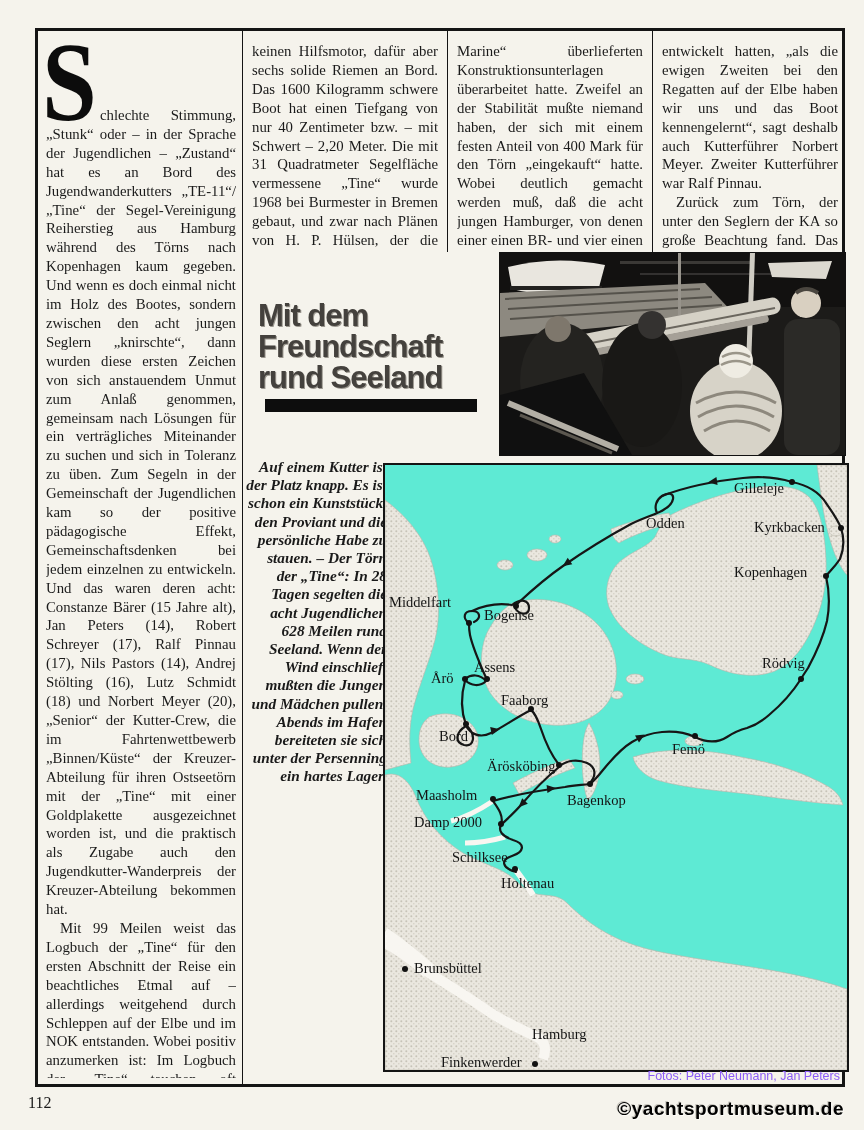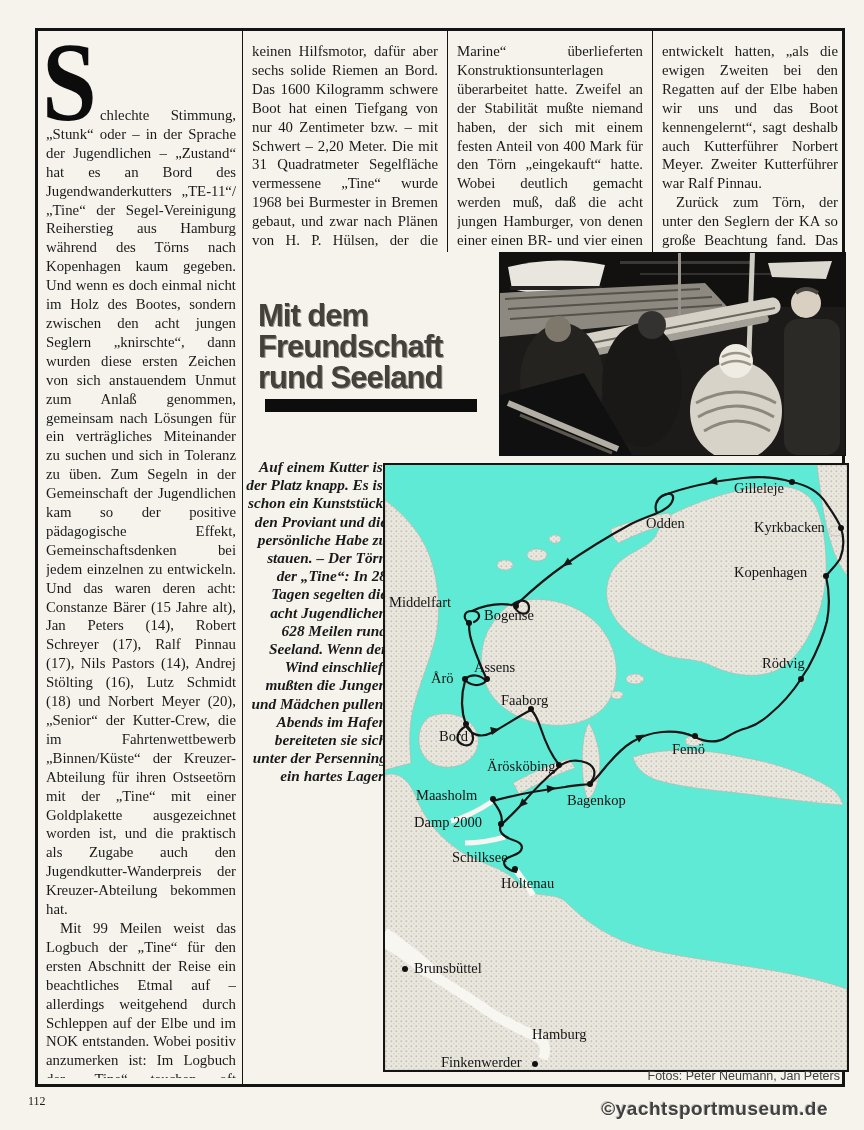--- a/index.html
+++ b/index.html
@@ -23,23 +23,23 @@
   .photo{position:absolute;left:500px;top:253px;width:345px;height:202px;background:#1e1d1b;outline:1px solid #111;}
   .title-block{position:absolute;left:258px;top:300px;width:226px;text-align:left;}
   .title-line{font-family:"Liberation Sans",sans-serif;font-weight:bold;font-size:31px;line-height:31px;letter-spacing:-1px;color:#44413d;text-shadow:1px 1px 0 #9b978f;}
   .title-bar{margin:6px auto 0 auto;width:212px;height:13px;background:#0d0d0d;}
   .caption{position:absolute;left:246px;top:458px;width:141px;text-align:right;font-style:italic;font-weight:bold;font-size:15.3px;line-height:18.2px;}
   .map{position:absolute;left:383px;top:463px;width:462px;height:605px;border:2px solid #141414;background:#5eead4;overflow:hidden;}
   .map svg{position:absolute;left:0;top:0;}
   .map-labels{position:absolute;left:0;top:0;width:100%;height:100%;}
   .map-label{position:absolute;white-space:nowrap;font-size:14.5px;line-height:14px;font-family:"Liberation Serif",serif;color:#141414;}
   .map-dot{position:absolute;width:6px;height:6px;border-radius:50%;background:#111;}
-  .credit{position:absolute;right:24px;top:1069px;font-family:"Liberation Sans",sans-serif;font-size:12.5px;color:#404040;}
-  .pageno{position:absolute;left:28px;top:1094px;font-size:12px;}
-  .watermark{position:absolute;right:36px;top:1098px;font-family:"Liberation Sans",sans-serif;font-weight:bold;font-size:19px;color:#404040;text-shadow:1px 1px 0 #fdfcf8,-1px -1px 0 #c7c4bc;letter-spacing:.5px;}
+  .credit{position:absolute;right:24px;top:1069px;font-family:"Liberation Sans",sans-serif;font-size:12.5px;color:#8b5cf6;}
+  .pageno{position:absolute;left:28px;top:1094px;font-size:16px;}
+  .watermark{position:absolute;right:20px;top:1098px;font-family:"Liberation Sans",sans-serif;font-weight:bold;font-size:19px;color:#000000;text-shadow:1px 1px 0 #fdfcf8,-1px -1px 0 #c7c4bc;letter-spacing:.5px;}
 </style>
 </head>
 <body>
 
 <div class="page">
   <div class="frame"></div>
   <div class="vrule full"></div>
   <div class="vrule b"></div>
   <div class="vrule c"></div>
 

